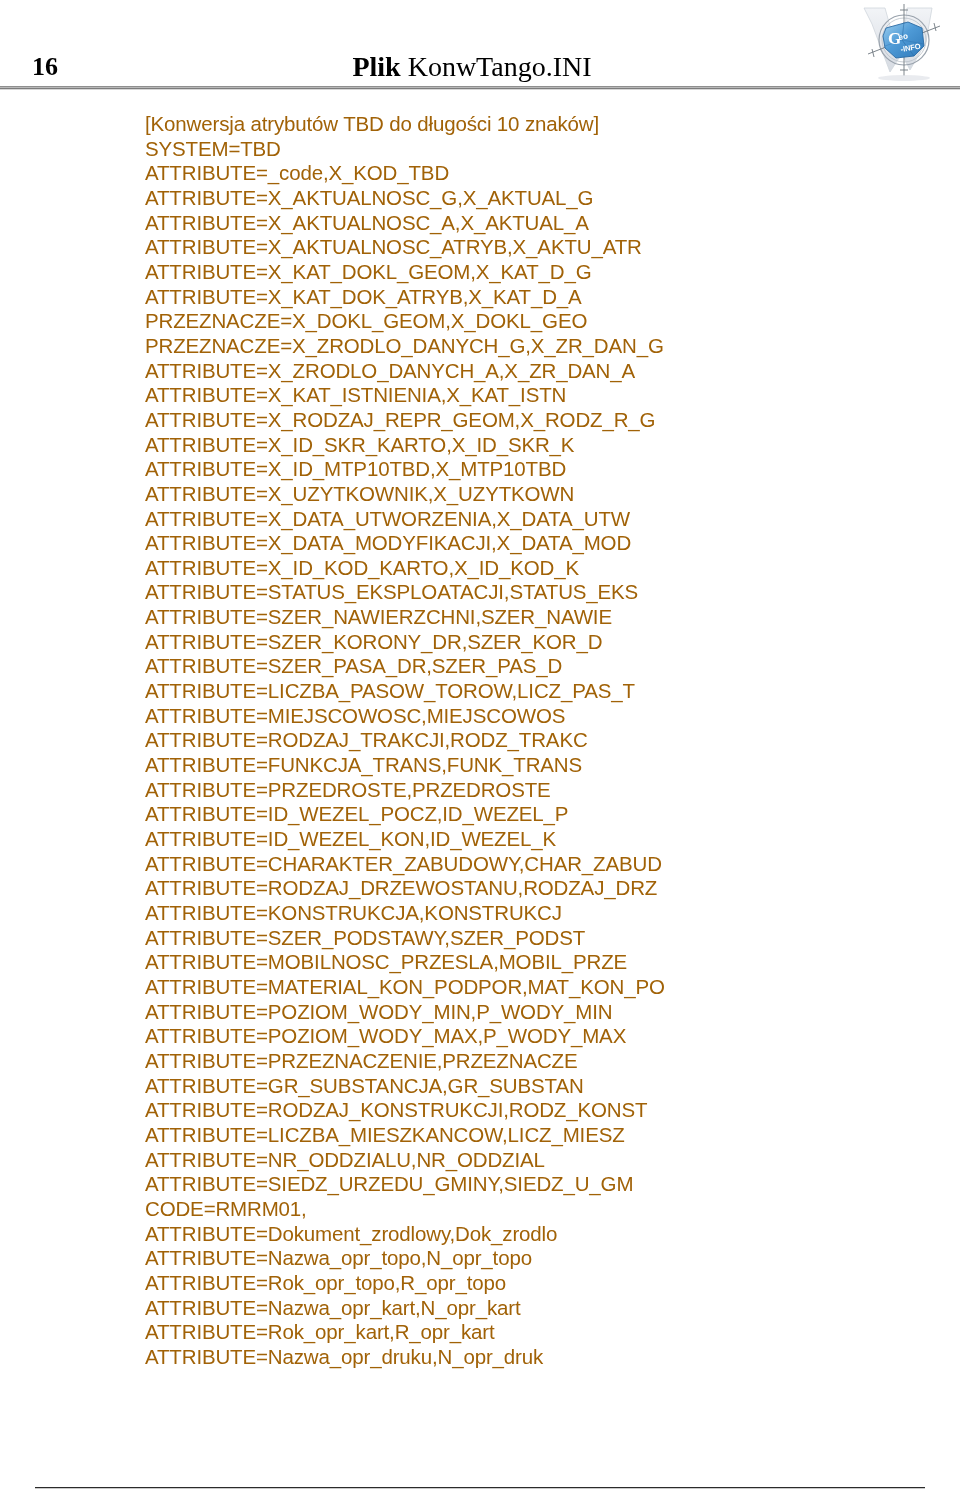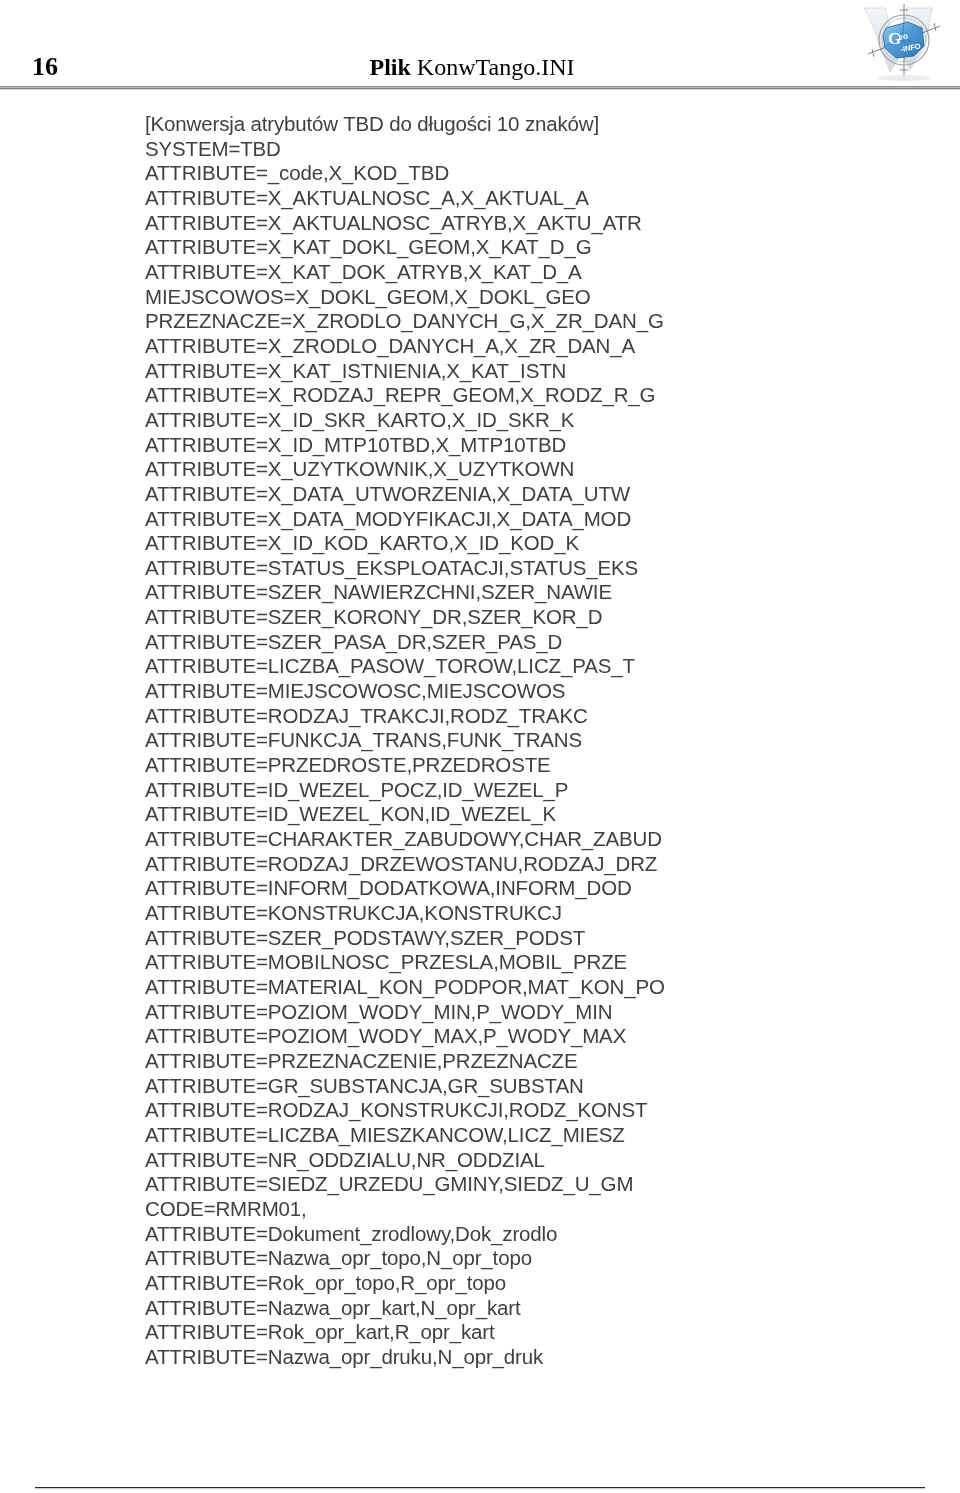--- a/index.html
+++ b/index.html
@@ -41,21 +41,21 @@
     color: #000000;
     line-height: 30px;
   }
   .header-title {
     position: absolute;
     left: 0;
     top: 0;
     width: 900px;
     text-align: center;
     font-family: "Liberation Serif", serif;
-    font-size: 24px;
+    font-size: 28px;
     color: #000000;
     line-height: 30px;
     white-space: nowrap;
   }
   .header-title .bold {
     font-weight: bold;
   }
   .header-rule {
     position: absolute;
     left: 0;
@@ -87,21 +87,21 @@
   .ini-body {
     position: absolute;
     left: 145px;
     top: 112px;
     width: 780px;
   }
   .ini-line {
     font-family: "Liberation Sans", sans-serif;
     font-size: 20.5px;
     line-height: 24.65px;
-    color: #404040;
+    color: #a16207;
     white-space: pre;
     letter-spacing: -0.15px;
   }
 
   
   .footer-rule {
     position: absolute;
     left: 35px;
     top: 1487px;
     width: 890px;
@@ -164,25 +164,26 @@
     </svg>
   </div>
 
   <div class="header-rule"></div>
 </div>
 
 <div class="ini-body">
     <div class="ini-line">[Konwersja atrybutów TBD do długości 10 znaków]</div>
     <div class="ini-line">SYSTEM=TBD</div>
     <div class="ini-line">ATTRIBUTE=_code,X_KOD_TBD</div>
+    <div class="ini-line">ATTRIBUTE=X_AKTUALNOSC_G,X_AKTUAL_G</div>
     <div class="ini-line">ATTRIBUTE=X_AKTUALNOSC_A,X_AKTUAL_A</div>
     <div class="ini-line">ATTRIBUTE=X_AKTUALNOSC_ATRYB,X_AKTU_ATR</div>
     <div class="ini-line">ATTRIBUTE=X_KAT_DOKL_GEOM,X_KAT_D_G</div>
     <div class="ini-line">ATTRIBUTE=X_KAT_DOK_ATRYB,X_KAT_D_A</div>
-    <div class="ini-line">MIEJSCOWOS=X_DOKL_GEOM,X_DOKL_GEO</div>
+    <div class="ini-line">PRZEZNACZE=X_DOKL_GEOM,X_DOKL_GEO</div>
     <div class="ini-line">PRZEZNACZE=X_ZRODLO_DANYCH_G,X_ZR_DAN_G</div>
     <div class="ini-line">ATTRIBUTE=X_ZRODLO_DANYCH_A,X_ZR_DAN_A</div>
     <div class="ini-line">ATTRIBUTE=X_KAT_ISTNIENIA,X_KAT_ISTN</div>
     <div class="ini-line">ATTRIBUTE=X_RODZAJ_REPR_GEOM,X_RODZ_R_G</div>
     <div class="ini-line">ATTRIBUTE=X_ID_SKR_KARTO,X_ID_SKR_K</div>
     <div class="ini-line">ATTRIBUTE=X_ID_MTP10TBD,X_MTP10TBD</div>
     <div class="ini-line">ATTRIBUTE=X_UZYTKOWNIK,X_UZYTKOWN</div>
     <div class="ini-line">ATTRIBUTE=X_DATA_UTWORZENIA,X_DATA_UTW</div>
     <div class="ini-line">ATTRIBUTE=X_DATA_MODYFIKACJI,X_DATA_MOD</div>
     <div class="ini-line">ATTRIBUTE=X_ID_KOD_KARTO,X_ID_KOD_K</div>
@@ -192,21 +193,20 @@
     <div class="ini-line">ATTRIBUTE=SZER_PASA_DR,SZER_PAS_D</div>
     <div class="ini-line">ATTRIBUTE=LICZBA_PASOW_TOROW,LICZ_PAS_T</div>
     <div class="ini-line">ATTRIBUTE=MIEJSCOWOSC,MIEJSCOWOS</div>
     <div class="ini-line">ATTRIBUTE=RODZAJ_TRAKCJI,RODZ_TRAKC</div>
     <div class="ini-line">ATTRIBUTE=FUNKCJA_TRANS,FUNK_TRANS</div>
     <div class="ini-line">ATTRIBUTE=PRZEDROSTE,PRZEDROSTE</div>
     <div class="ini-line">ATTRIBUTE=ID_WEZEL_POCZ,ID_WEZEL_P</div>
     <div class="ini-line">ATTRIBUTE=ID_WEZEL_KON,ID_WEZEL_K</div>
     <div class="ini-line">ATTRIBUTE=CHARAKTER_ZABUDOWY,CHAR_ZABUD</div>
     <div class="ini-line">ATTRIBUTE=RODZAJ_DRZEWOSTANU,RODZAJ_DRZ</div>
-    <div class="ini-line">ATTRIBUTE=INFORM_DODATKOWA,INFORM_DOD</div>
     <div class="ini-line">ATTRIBUTE=KONSTRUKCJA,KONSTRUKCJ</div>
     <div class="ini-line">ATTRIBUTE=SZER_PODSTAWY,SZER_PODST</div>
     <div class="ini-line">ATTRIBUTE=MOBILNOSC_PRZESLA,MOBIL_PRZE</div>
     <div class="ini-line">ATTRIBUTE=MATERIAL_KON_PODPOR,MAT_KON_PO</div>
     <div class="ini-line">ATTRIBUTE=POZIOM_WODY_MIN,P_WODY_MIN</div>
     <div class="ini-line">ATTRIBUTE=POZIOM_WODY_MAX,P_WODY_MAX</div>
     <div class="ini-line">ATTRIBUTE=PRZEZNACZENIE,PRZEZNACZE</div>
     <div class="ini-line">ATTRIBUTE=GR_SUBSTANCJA,GR_SUBSTAN</div>
     <div class="ini-line">ATTRIBUTE=RODZAJ_KONSTRUKCJI,RODZ_KONST</div>
     <div class="ini-line">ATTRIBUTE=LICZBA_MIESZKANCOW,LICZ_MIESZ</div>

